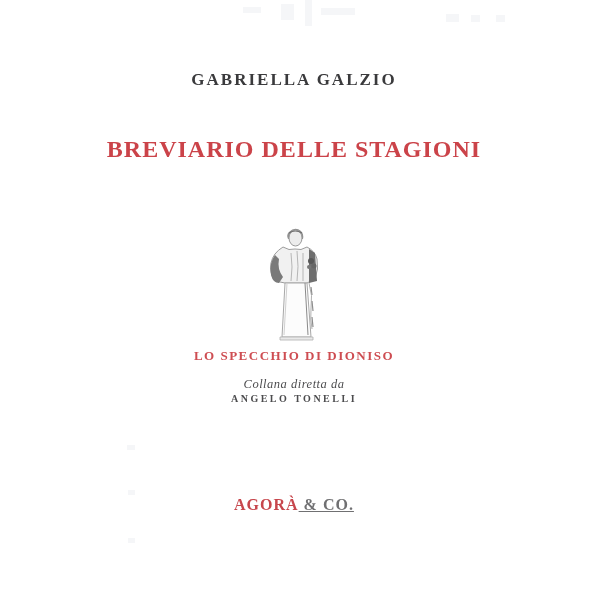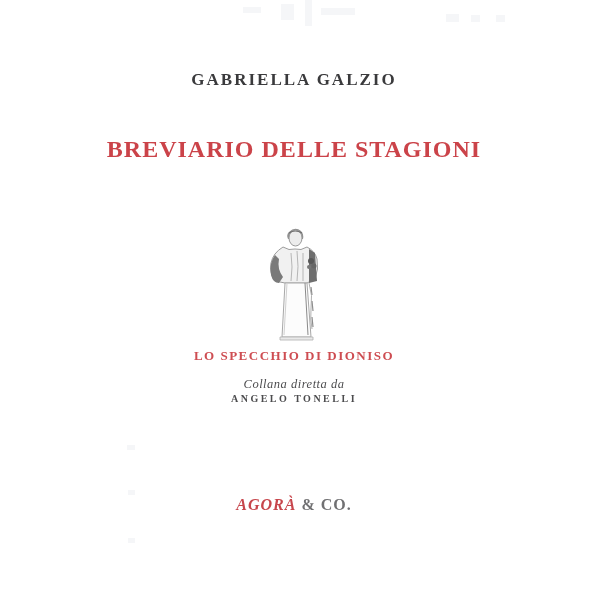--- a/index.html
+++ b/index.html
@@ -7,22 +7,22 @@
   #canvas{position:relative; width:600px; height:600px; background:var(--page-bg,#fff); overflow:hidden;}
 
   .centered{position:absolute; left:-6px; width:600px; text-align:center;}
 
   .author{top:70px; font-size:17px; font-weight:bold; letter-spacing:2px; color:var(--dark-text);}
   .title{top:136px; font-size:24px; font-weight:bold; letter-spacing:1px; color:var(--title-red);}
   .series{top:348px; font-size:13px; font-weight:bold; letter-spacing:1.5px; color:var(--series-red);}
   .collana{top:377px; font-size:12.5px; font-style:italic; color:var(--muted-text); letter-spacing:0.5px;}
   .editor{top:393px; font-size:10px; font-weight:bold; letter-spacing:2.5px; color:var(--muted-text);}
   .publisher{top:496px; font-size:16px; font-weight:bold; letter-spacing:1px;}
-  .publisher .pub-name{color:var(--publisher-red);font-style:italic;}
-  .publisher .pub-suffix{color:var(--publisher-gray); font-weight:bold;}
+  .publisher .pub-name{color:var(--publisher-red);}
+  .publisher .pub-suffix{color:var(--publisher-gray); font-weight:bold;text-decoration:underline;}
 
   .statue{position:absolute; left:251px; top:225px; width:90px; height:120px;}
 
   
   .store-logo{position:absolute; left:351px; top:531px; width:210px; height:64px;}
   .stack-icon{position:absolute; left:0; top:0; width:48px; height:62px;}
   .store-text{position:absolute; left:49px; top:3px; font-family:"Liberation Sans", sans-serif;}
   .store-name{font-size:18px; line-height:16px; font-weight:bold; color:var(--logo-text);
               transform:scaleX(0.80); transform-origin:left top; letter-spacing:0;}
   .store-tagline{margin-top:6px; font-size:9.5px; font-weight:bold; color:var(--logo-tagline);

